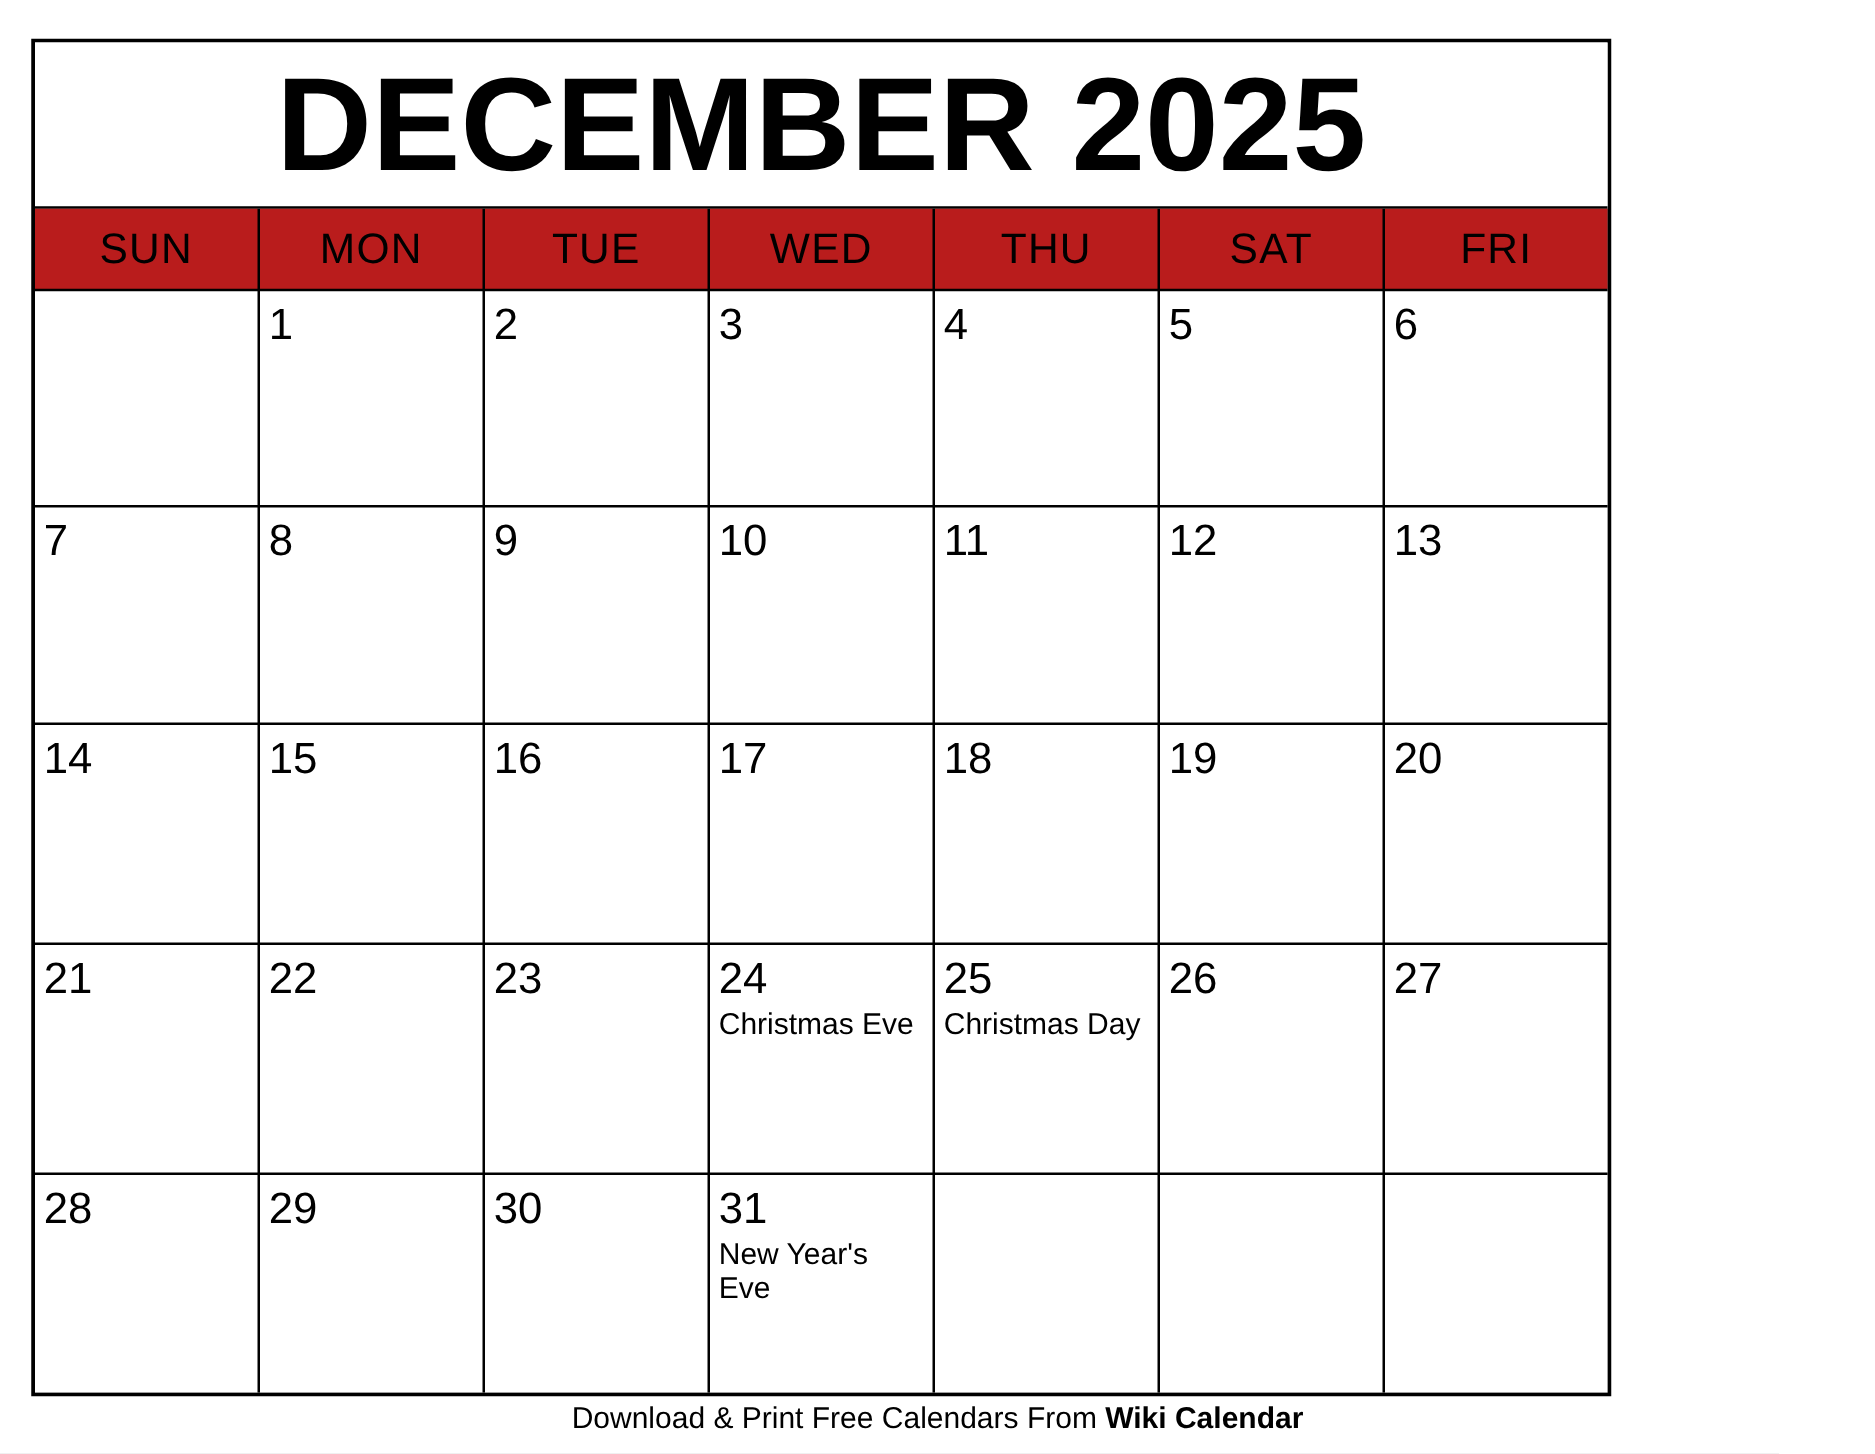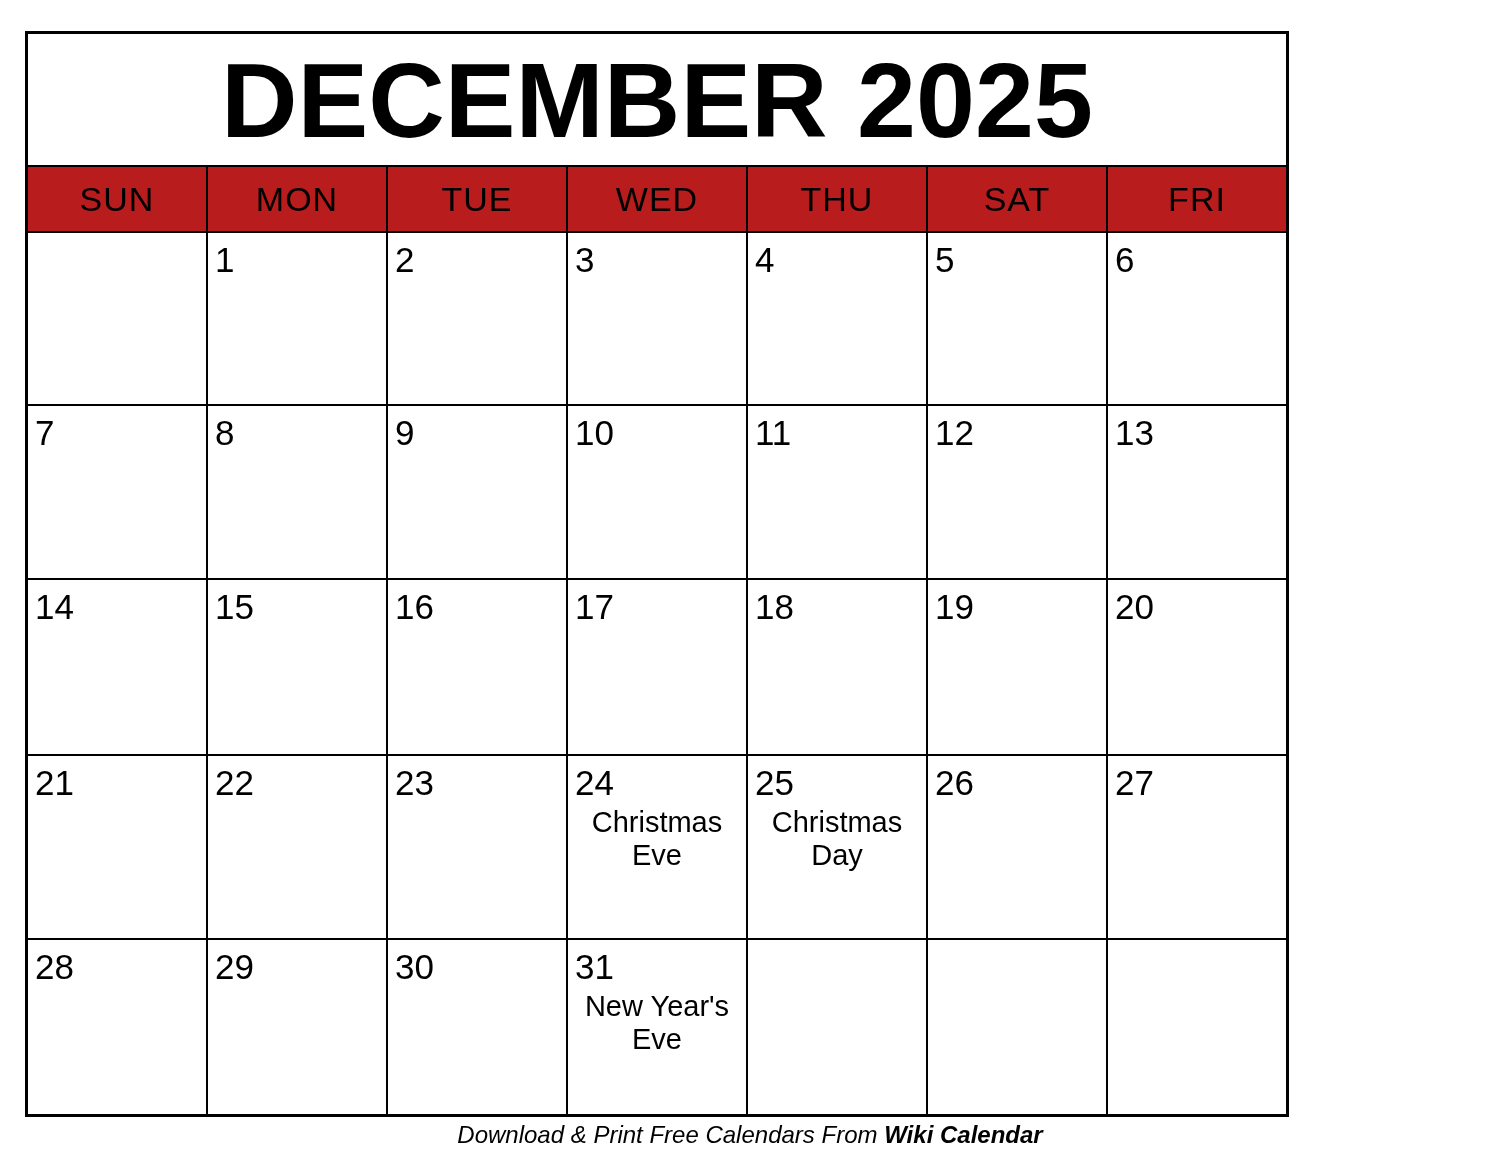--- a/index.html
+++ b/index.html
@@ -55,33 +55,31 @@
   .day-cell {
     background: #ffffff;
     padding: 4px 7px;
     overflow: hidden;
   }
   .day-number {
     font-size: 35px;
     line-height: 1.3;
   }
   .event-label {
-    font-size: 29px;
+    font-size: 24px;
     line-height: 1.15;
-    text-align: center;
   }
   .footer {
     position: absolute;
     left: 0; top: 1121px;
     width: 100%;
     text-align: center;
     font-size: 24px;
     line-height: 1.2;
     white-space: nowrap;
-    font-style: italic;
   }
   .footer .brand { font-weight: bold; }
 </style>
 </head>
 <body>
 
 <div class="calendar">
   <div class="title-bar">
     <div class="title">DECEMBER 2025</div>
   </div>

